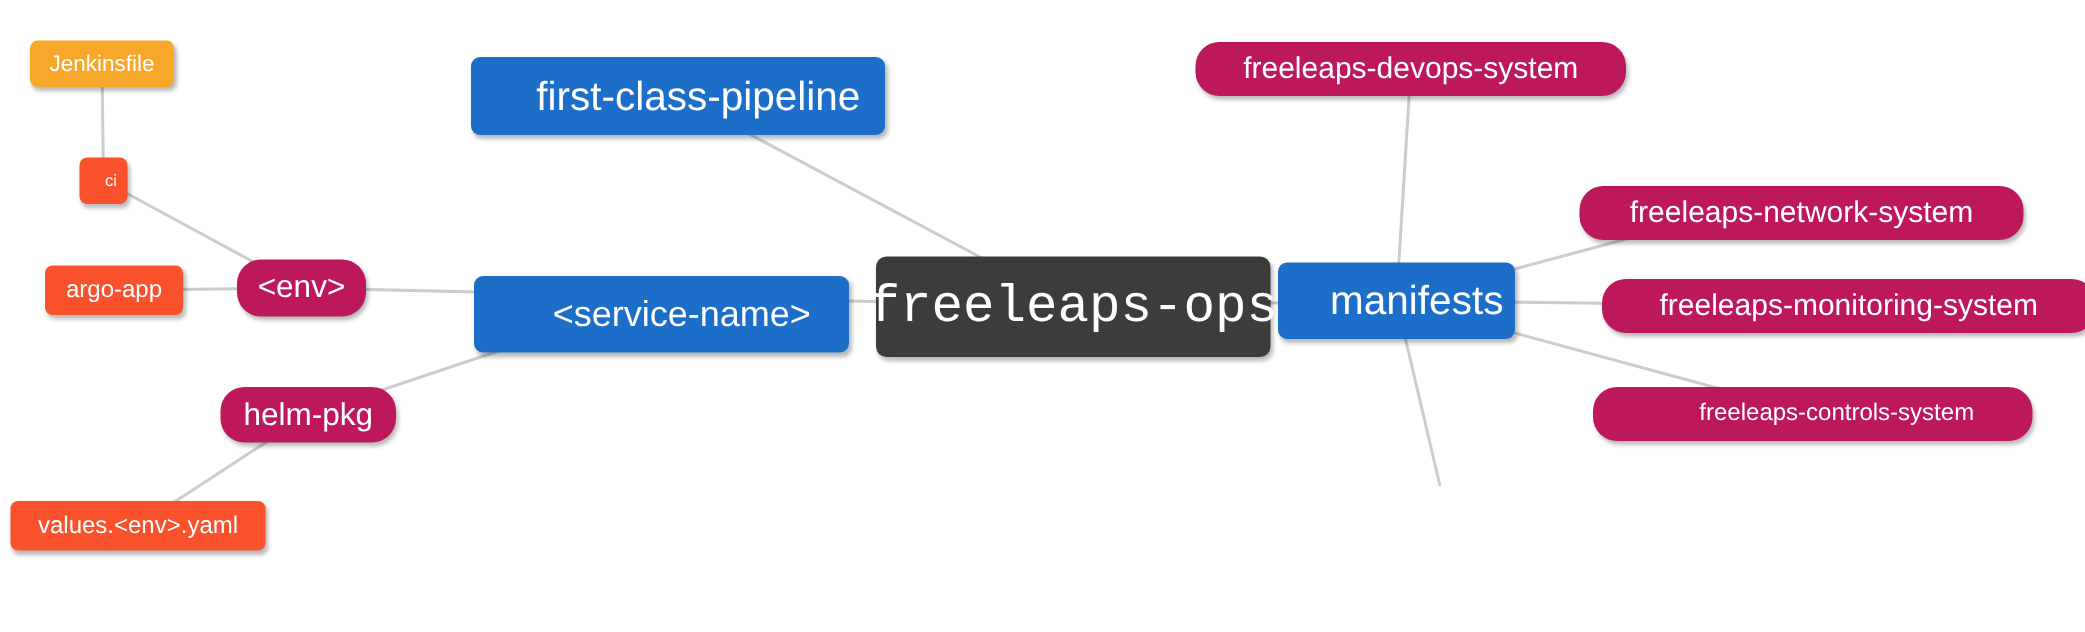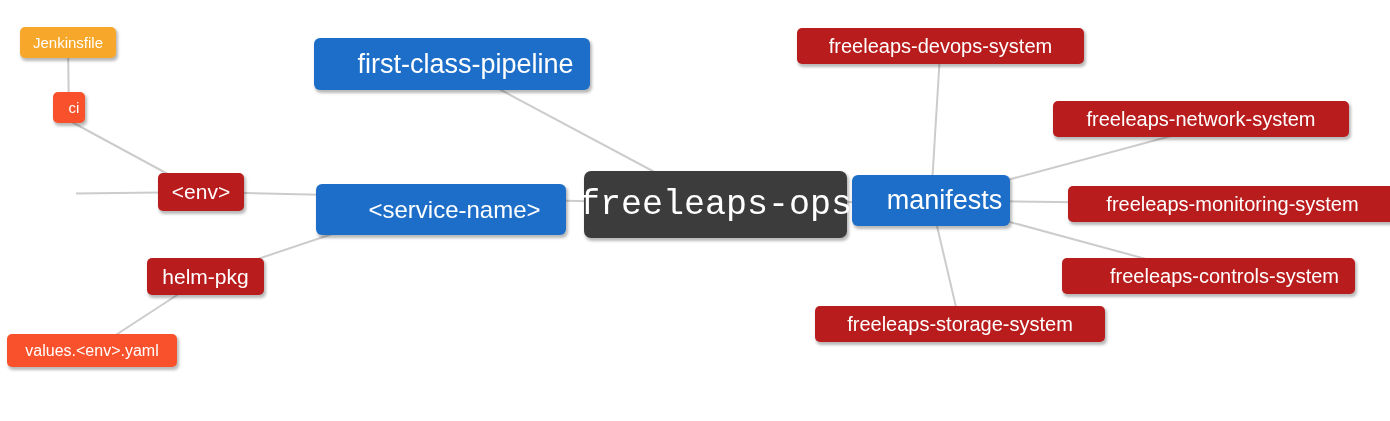--- a/index.html
+++ b/index.html
@@ -32,39 +32,39 @@
     color: #ffffff;
     border-radius: 5px;
     box-shadow: 1.5px 2.5px 3px rgba(0,0,0,0.28);
     white-space: nowrap;
     cursor: default;
     box-sizing: border-box;
   }
   
   .c-root   { background: #3C3C3C; border-radius: 7px; }
   .c-blue   { background: #1C6EC8; border-radius: 6px; padding-left: 27px; }
-  .c-green  { background: #b91c1c; }
+  .c-green  { background: #be185d; border-radius: 16px; }
   .c-orange { background: #F7A82A; }
   .c-red    { background: #F8512B; }
 
   
   .n-jenkinsfile          { left: 20px;   top: 27px;  width: 96px;  height: 31px; font-size: 15px; }
-  .n-ci                   { left: 53px;   top: 92px; width: 32px;  height: 31px; font-size: 15px; padding-left: 10px; }
+  .n-ci                   { left: 53px;   top: 105px; width: 32px;  height: 31px; font-size: 11px; padding-left: 10px; }
   .n-argo-app             { left: 30px;   top: 177px; width: 92px;  height: 33px; font-size: 16px; }
   .n-env                  { left: 158px;  top: 173px; width: 86px;  height: 38px; font-size: 21px; }
   .n-helm-pkg             { left: 147px;  top: 258px; width: 117px; height: 37px; font-size: 21px; }
   .n-values-env-yaml      { left: 7px;    top: 334px; width: 170px; height: 33px; font-size: 16px; }
   .n-first-class-pipeline { left: 314px;  top: 38px;  width: 276px; height: 52px; font-size: 27px; }
   .n-service-name         { left: 316px;  top: 172px; width: 250px; height: 51px; font-size: 24px; margin-top: 12px; }
   .n-freeleaps-ops        { left: 584px;  top: 171px; width: 263px; height: 67px; font-size: 35px; font-family: Liberation Mono, monospace; }
   .n-manifests            { left: 852px;  top: 175px; width: 158px; height: 51px; font-size: 27px; }
   .n-devops-system        { left: 797px;  top: 28px;  width: 287px; height: 36px; font-size: 20px; }
-  .n-network-system       { left: 1053px; top: 101px; width: 296px; height: 36px; font-size: 20px; }
+  .n-network-system       { left: 1053px; top: 124px; width: 296px; height: 36px; font-size: 20px; }
   .n-monitoring-system    { left: 1068px; top: 186px; width: 329px; height: 36px; font-size: 20px; }
-  .n-controls-system      { left: 1062px; top: 258px; width: 293px; height: 36px; font-size: 20px; padding-left: 32px; }
+  .n-controls-system      { left: 1062px; top: 258px; width: 293px; height: 36px; font-size: 16px; padding-left: 32px; }
   .n-storage-system       { left: 815px;  top: 306px; width: 290px; height: 36px; font-size: 20px; }
 </style>
 </head>
 <body>
 
 <div class="canvas">
 
   <svg id="edges">
       <line x1="68" y1="42.5" x2="69" y2="120.5" stroke="#CCCCCC" stroke-width="2"></line>
       <line x1="69" y1="120.5" x2="201" y2="192" stroke="#CCCCCC" stroke-width="2"></line>
@@ -79,20 +79,21 @@
       <line x1="931" y1="200.5" x2="1201" y2="128" stroke="#CCCCCC" stroke-width="2"></line>
       <line x1="931" y1="200.5" x2="1212.5" y2="204" stroke="#CCCCCC" stroke-width="2"></line>
       <line x1="931" y1="200.5" x2="1208.5" y2="276" stroke="#CCCCCC" stroke-width="2"></line>
       <line x1="931" y1="200.5" x2="960" y2="324" stroke="#CCCCCC" stroke-width="2"></line>
     </svg>
 
   <div class="node c-orange n-jenkinsfile">Jenkinsfile</div>
 
   <div class="node c-red n-ci">ci</div>
 
+  <div class="node c-red n-argo-app">argo-app</div>
 
   <div class="node c-green n-helm-pkg">helm-pkg</div>
 
   <div class="node c-green n-env">&lt;env&gt;</div>
 
   <div class="node c-red n-values-env-yaml">values.&lt;env&gt;.yaml</div>
 
   <div class="node c-blue n-first-class-pipeline">first-class-pipeline</div>
 
   <div class="node c-blue n-service-name">&lt;service-name&gt;</div>
@@ -102,15 +103,14 @@
   <div class="node c-blue n-manifests">manifests</div>
 
   <div class="node c-green n-devops-system">freeleaps-devops-system</div>
 
   <div class="node c-green n-network-system">freeleaps-network-system</div>
 
   <div class="node c-green n-monitoring-system">freeleaps-monitoring-system</div>
 
   <div class="node c-green n-controls-system">freeleaps-controls-system</div>
 
-  <div class="node c-green n-storage-system">freeleaps-storage-system</div>
 
 </div>
 
 </body></html>

